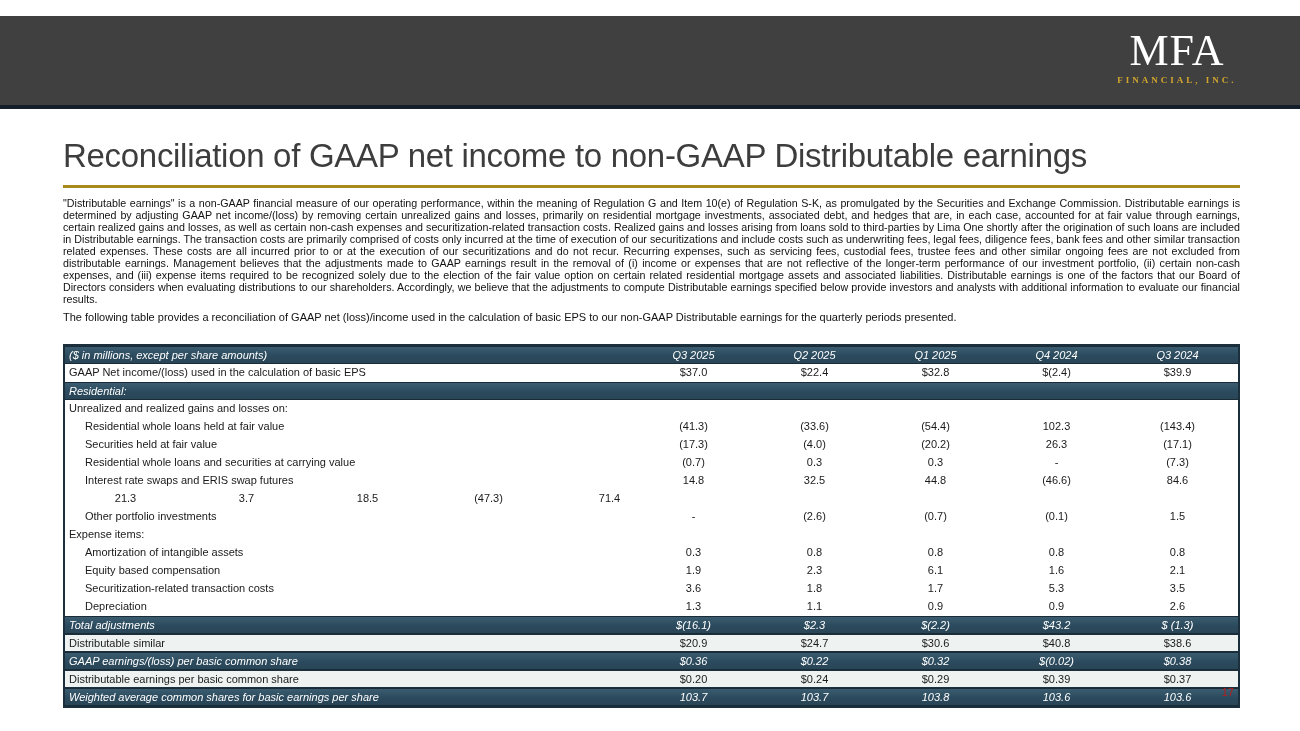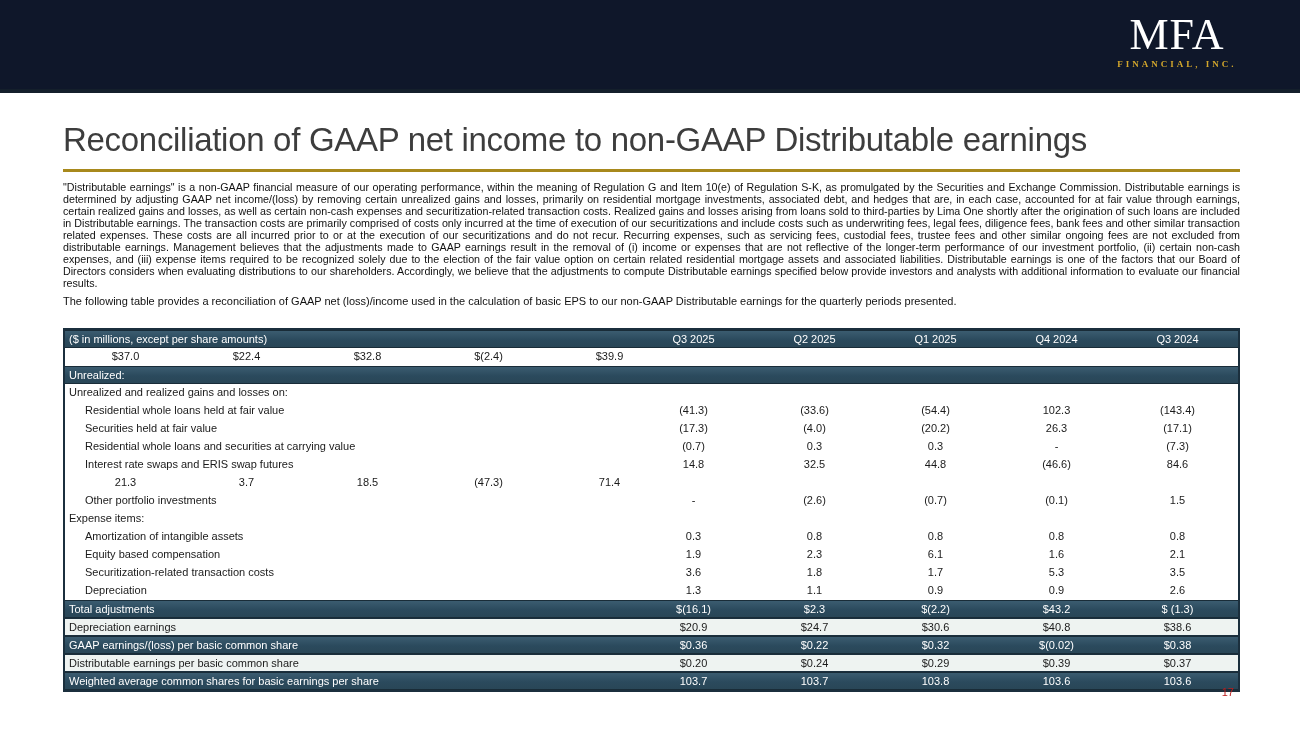--- a/index.html
+++ b/index.html
@@ -2,21 +2,21 @@
 <html><head>
 <meta charset="utf-8">
 <style>
   html,body{margin:0;padding:0;}
   body{
     width:1300px;height:731px;overflow:hidden;background:#ffffff;position:relative;
     font-family:"Liberation Sans","DejaVu Sans",sans-serif;color:#1a1a1a;
   }
   
   .top-band{
-    height:89px;background:#0f172a;border-bottom:4px solid #141f2b;position:relative;
+    height:89px;background:#404040;border-bottom:4px solid #141f2b;position:relative;margin-top:16px;
   }
   .logo{
     position:absolute;right:58px;top:13px;width:130px;text-align:center;
     font-family:"Liberation Serif","DejaVu Serif",serif;
   }
   .logo-main{
     color:#ffffff;font-size:44px;line-height:44px;letter-spacing:1px;font-weight:400;
   }
   .logo-sub{
     color:#d2a62c;font-size:9px;letter-spacing:3px;font-weight:700;margin-top:2px;white-space:nowrap;
@@ -36,21 +36,21 @@
   
   .fin-table{
     border:2px solid #1b2f3d;background:#ffffff;
   }
   .trow{display:flex;height:18px;line-height:17px;font-size:11px;box-sizing:border-box;}
   .trow .tlabel{flex:1;padding-left:4px;white-space:nowrap;overflow:hidden;}
   .trow .tlabel.indent{padding-left:20px;}
   .trow .tval{width:121px;text-align:center;flex:0 0 auto;}
   .trow.thead,.trow.section,.trow.dark{
     background:linear-gradient(180deg,#3b5c70 0%,#2b4a5d 55%,#294657 100%);
-    color:#ffffff;border-top:1px solid #192c38;border-bottom:1px solid #192c38;
+    color:#ffffff;border-top:1px solid #192c38;border-bottom:1px solid #192c38;font-style:italic;
   }
   .trow.plain{background:#ffffff;color:#1a1a1a;}
   .trow.light{
     background:#eef3f1;color:#1a1a1a;border-top:1px solid #1b2f3d;border-bottom:1px solid #1b2f3d;
   }
   
   .page-number{
     position:absolute;right:66px;top:686px;font-size:11px;color:#b91c1c;
   }
 </style>
@@ -72,28 +72,29 @@
   <div class="fin-table">
       <div class="trow thead">
         <div class="tlabel">($ in millions, except per share amounts)</div>
         <div class="tval">Q3 2025</div>
         <div class="tval">Q2 2025</div>
         <div class="tval">Q1 2025</div>
         <div class="tval">Q4 2024</div>
         <div class="tval">Q3 2024</div>
       </div>
       <div class="trow plain">
+        <div class="tlabel">GAAP Net income/(loss) used in the calculation of basic EPS</div>
         <div class="tval">$37.0</div>
         <div class="tval">$22.4</div>
         <div class="tval">$32.8</div>
         <div class="tval">$(2.4)</div>
         <div class="tval">$39.9</div>
       </div>
       <div class="trow section">
-        <div class="tlabel">Unrealized:</div>
+        <div class="tlabel">Residential:</div>
       </div>
       <div class="trow plain">
         <div class="tlabel">Unrealized and realized gains and losses on:</div>
       </div>
       <div class="trow plain">
         <div class="tlabel indent">Residential whole loans held at fair value</div>
         <div class="tval">(41.3)</div>
         <div class="tval">(33.6)</div>
         <div class="tval">(54.4)</div>
         <div class="tval">102.3</div>
@@ -175,21 +176,21 @@
       </div>
       <div class="trow dark">
         <div class="tlabel">Total adjustments</div>
         <div class="tval">$(16.1)</div>
         <div class="tval">$2.3</div>
         <div class="tval">$(2.2)</div>
         <div class="tval">$43.2</div>
         <div class="tval">$ (1.3)</div>
       </div>
       <div class="trow light">
-        <div class="tlabel">Depreciation earnings</div>
+        <div class="tlabel">Distributable similar</div>
         <div class="tval">$20.9</div>
         <div class="tval">$24.7</div>
         <div class="tval">$30.6</div>
         <div class="tval">$40.8</div>
         <div class="tval">$38.6</div>
       </div>
       <div class="trow dark">
         <div class="tlabel">GAAP earnings/(loss) per basic common share</div>
         <div class="tval">$0.36</div>
         <div class="tval">$0.22</div>

